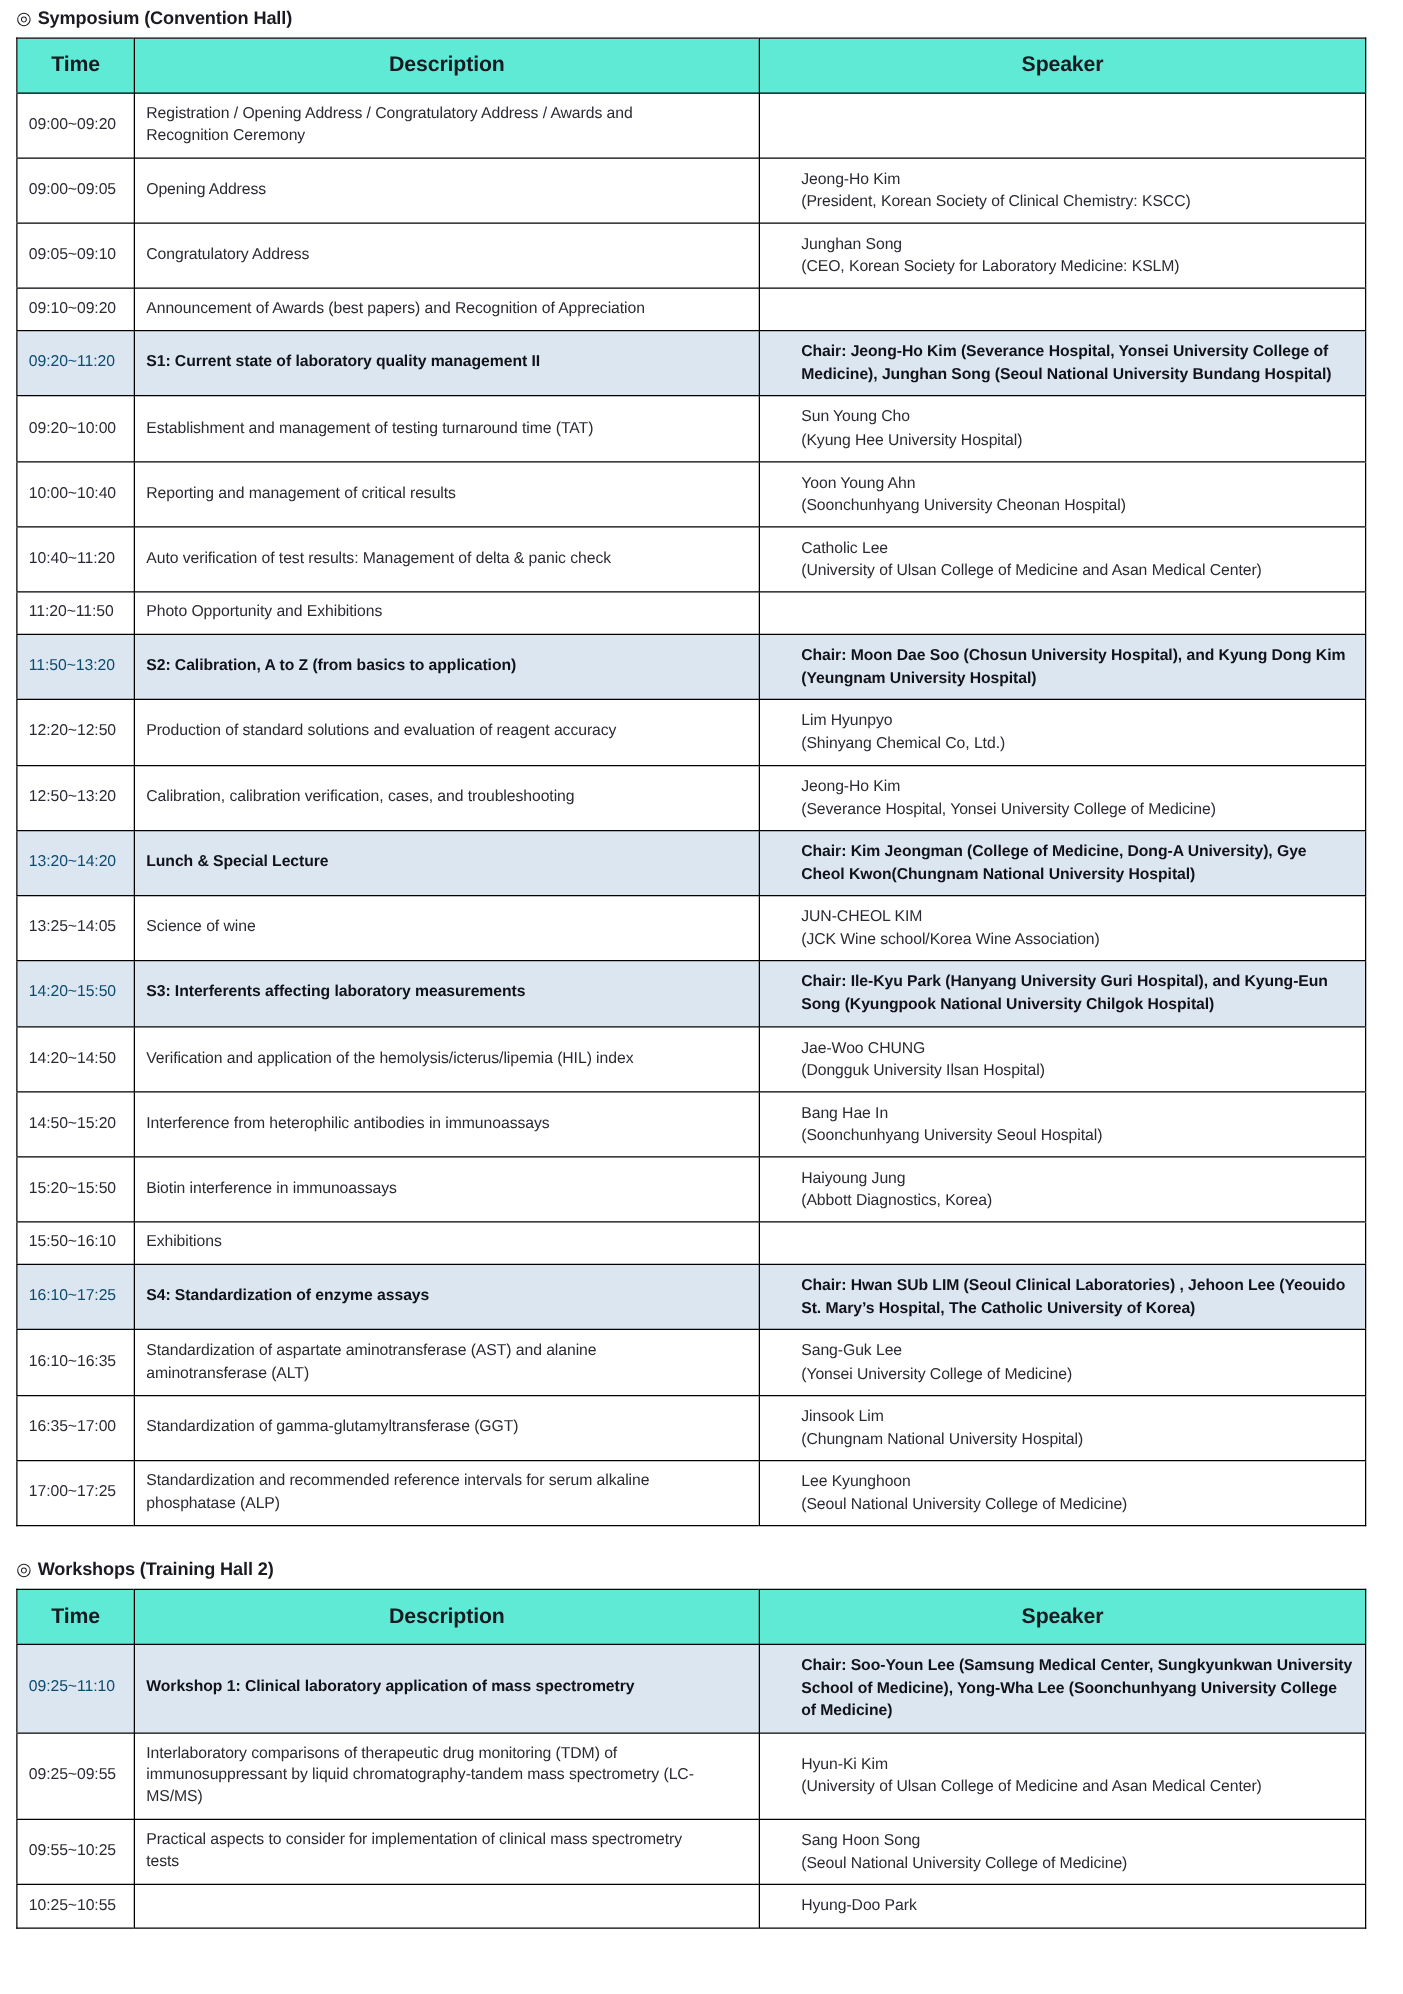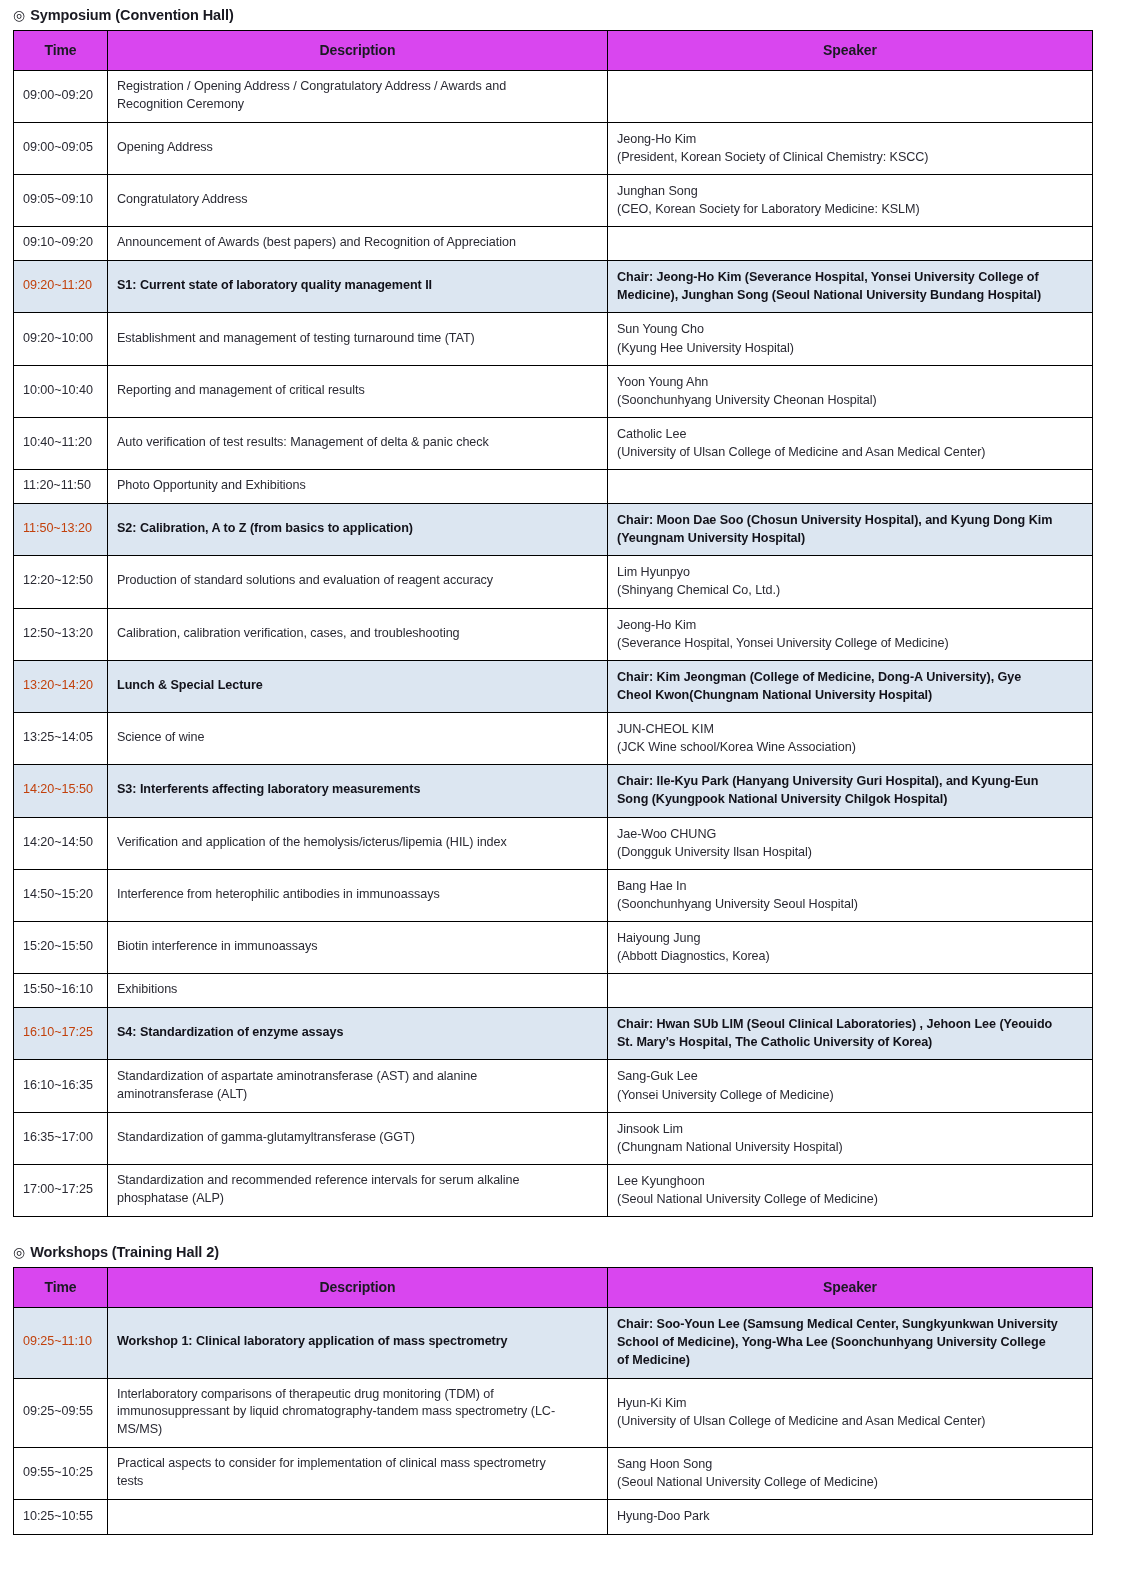--- a/index.html
+++ b/index.html
@@ -42,24 +42,24 @@
     width: 1079px;
     border-collapse: collapse;
     table-layout: fixed;
     border: 1.6px solid #000000;
   }
   table.sched col.c-time   { width: 94px; }
   table.sched col.c-desc   { width: 500px; }
   table.sched col.c-spk    { width: 485px; }
 
   table.sched th {
-    background: #d946ef;
+    background: #5eead4;
     border: 1px solid #000000;
     border-top: none;
-    font-size: 14px;
+    font-size: 17px;
     font-weight: bold;
     color: #1a1a22;
     text-align: center;
     padding: 11px 4px 12px 4px;
     letter-spacing: -0.1px;
   }
   table.sched th:first-child { border-left: none; }
   table.sched th:last-child  { border-right: none; }
 
   table.sched td {
@@ -82,24 +82,24 @@
     padding-right: 2px;
   }
   td.desc { text-align: left; }
   td.spk  { text-align: left; }
 
   tr.session td {
     background: #dce6f1;
     font-weight: bold;
     color: #12121a;
   }
-  tr.session td.time { font-weight: normal; color: #c2410c; }
+  tr.session td.time { font-weight: normal; color: #0c4a6e; }
 
   td .line { display: block; }
-  td.spk .line { line-height: 1.44; }
+  td.spk .line { line-height: 1.44; margin-left: 24px; }
 </style>
 </head>
 <body>
 
 <div class="page">
   <div id="sections-root">
       <div class="section">
         <div class="section-title">
           <span class="bullet">◎</span>
           <span>Symposium (Convention Hall)</span>

